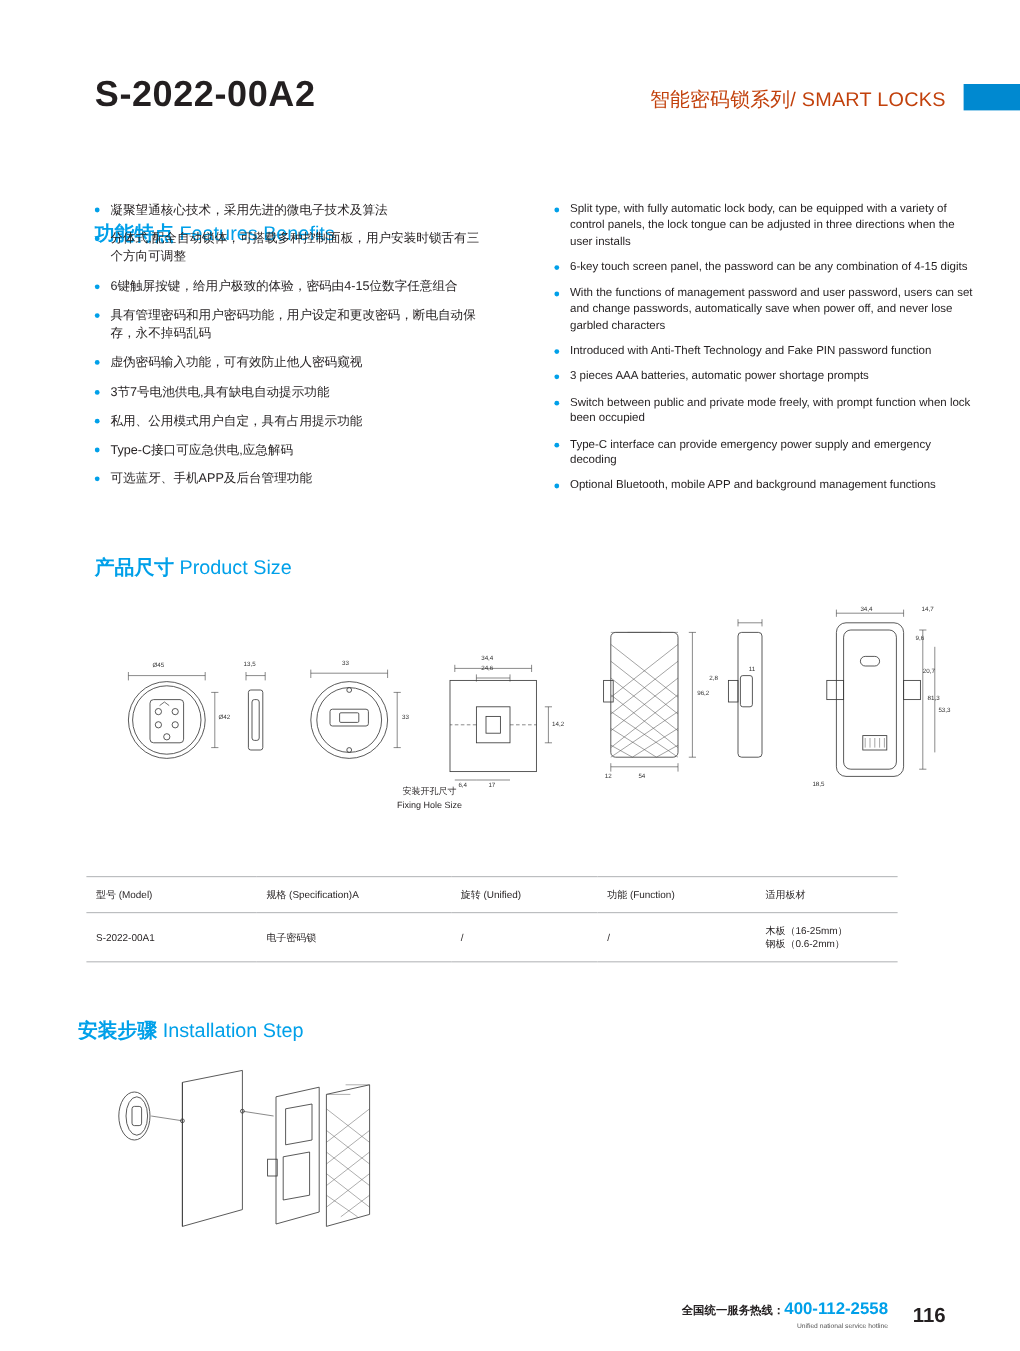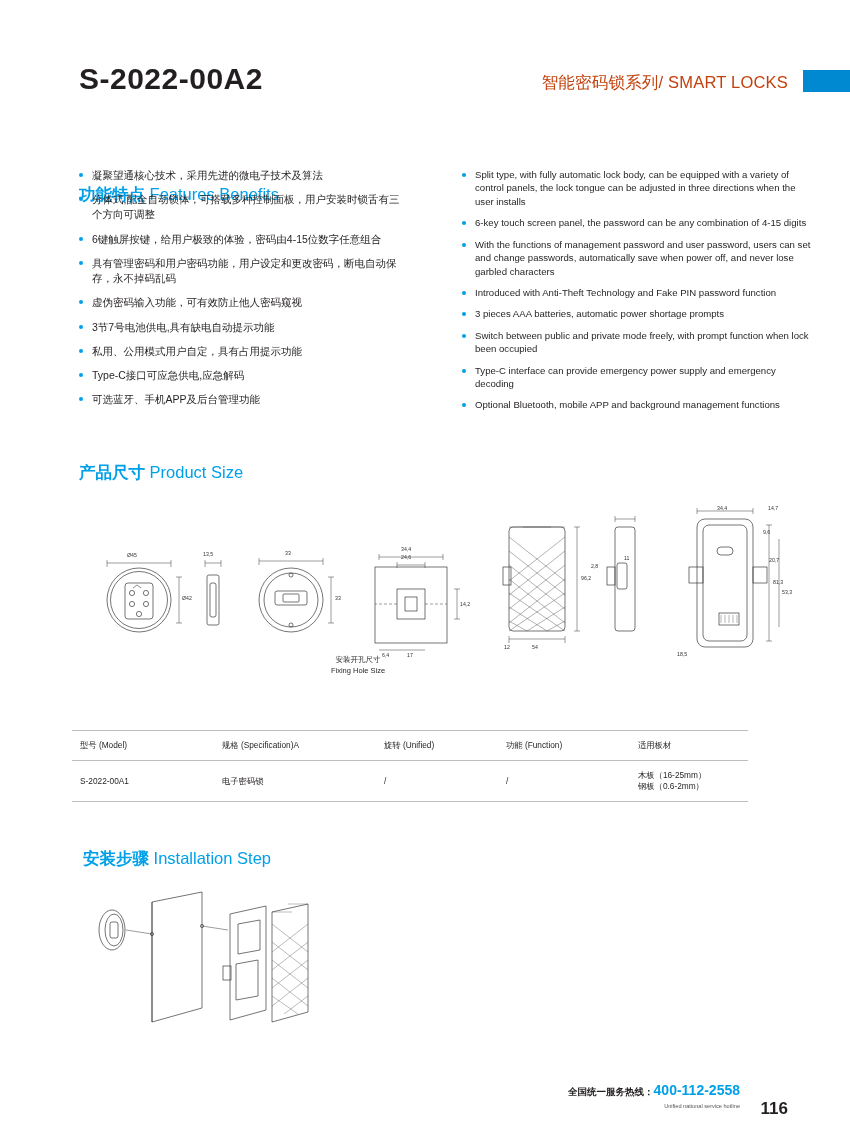--- a/index.html
+++ b/index.html
@@ -67,21 +67,21 @@
   .footer{position:absolute;left:0;bottom:0;width:850px;height:34px;}
   .hotline-cn{
     position:absolute;right:110px;bottom:27px;font-size:9.5px;color:#231f20;font-weight:bold;
     text-align:right;white-space:nowrap;
   }
   .hotline-en{
     position:absolute;right:110px;bottom:17px;font-size:5.6px;color:#555;text-align:right;white-space:nowrap;
   }
   .hotline-num{color:#00a0e9;font-size:14px;font-weight:bold;}
   .page-num{
-    position:absolute;right:62px;bottom:7px;font-size:17px;font-weight:bold;color:#231f20;
+    position:absolute;right:62px;bottom:19px;font-size:17px;font-weight:bold;color:#231f20;
   }
 </style>
 </head>
 <body>
 
 <div class="page-header"></div>
 <div class="model-title">S-2022-00A2</div>
 <div class="series-label">
   <span class="cn">智能密码锁系列/</span><span> SMART LOCKS</span>
 </div>
@@ -264,21 +264,21 @@
       <td>/</td>
       <td>/</td>
       <td>
         <div>木板（16-25mm）</div>
         <div>钢板（0.6-2mm）</div>
       </td>
     </tr>
   </tbody>
 </table>
 
-<div class="sec-head" style="left:83px;top:848px;">
+<div class="sec-head" style="left:65px;top:848px;">
   <span>安装步骤</span><span class="en"> Installation Step</span>
 </div>
 
 <div class="install-area">
   <svg width="300" height="160" viewBox="0 0 300 160">
     <g stroke="#3a3a3a" fill="none" stroke-width="0.7">
 
       <ellipse cx="22" cy="40" rx="13" ry="20"></ellipse>
       <ellipse cx="24" cy="40" rx="9" ry="16"></ellipse>
       <rect x="20" y="32" width="8" height="16" rx="2"></rect>

